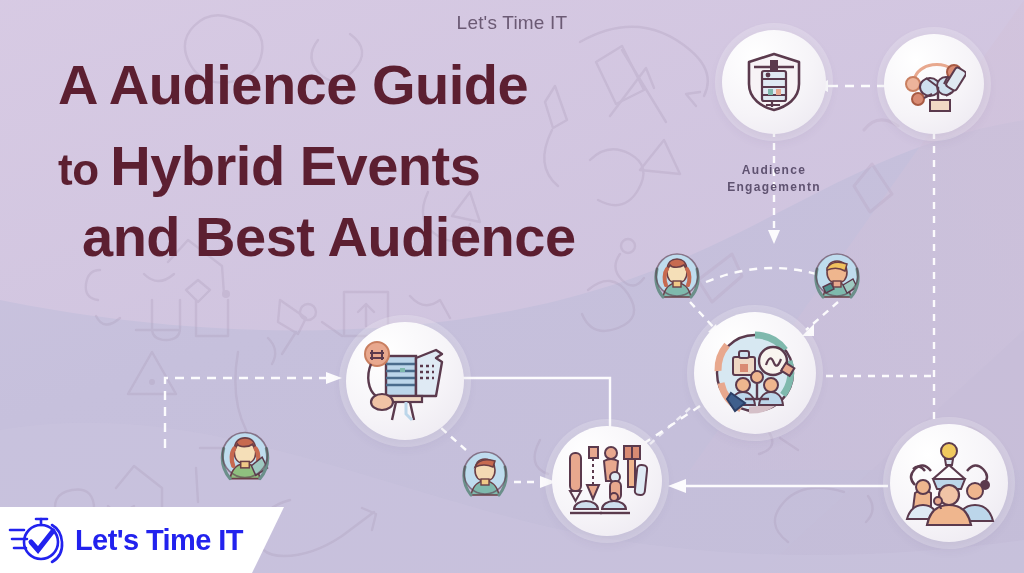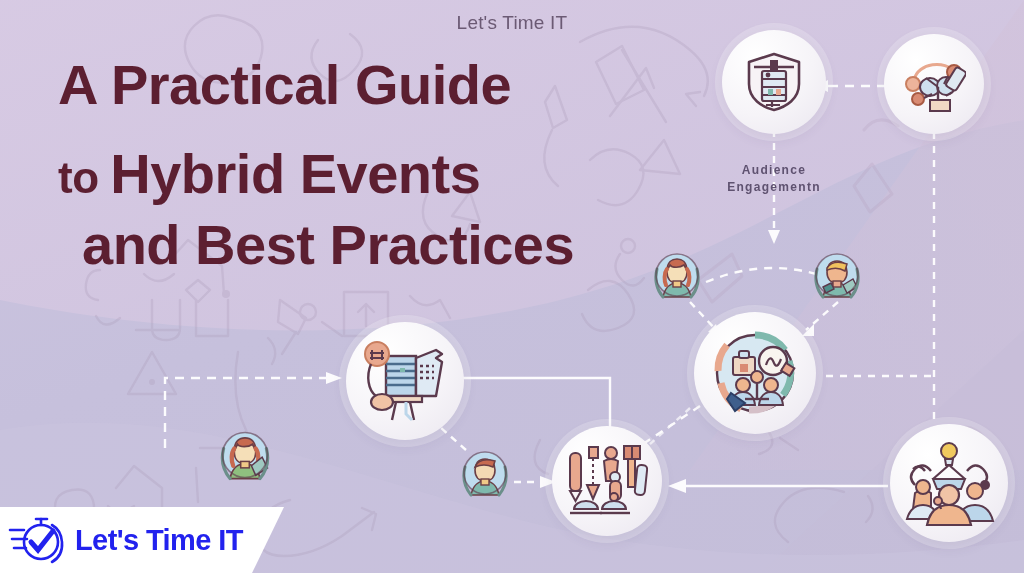--- a/index.html
+++ b/index.html
@@ -21,21 +21,21 @@
     font-size:19px;letter-spacing:.2px;color:#6b5a74;
     font-family:"Liberation Sans", sans-serif;
   }
   .headline{
     position:absolute;left:58px;top:56px;width:620px;
     color:#5c1f31;font-weight:bold;line-height:1.02;
     font-family:"Liberation Sans", sans-serif;
     letter-spacing:-.5px;
   }
   .hl-1{font-size:56px;display:block;}
-  .hl-2{font-size:56px;display:block;margin-top:32px;}
+  .hl-2{font-size:56px;display:block;margin-top:24px;}
   .hl-2 .small{font-size:44px;font-weight:bold;}
   .hl-3{font-size:56px;display:block;margin-top:14px;padding-left:24px;}
 
   
   .node-label{
     position:absolute;text-align:center;color:#5f5270;
     font-size:12px;font-weight:bold;letter-spacing:1.3px;line-height:1.45;
     font-family:"Liberation Sans", sans-serif;
   }
 
@@ -156,23 +156,23 @@
     <g stroke="#b4a0bd" stroke-width="3" fill="none" stroke-linecap="round" stroke-linejoin="round" opacity="0.55">
       <path d="M698,280 l34,-26 l10,22 l-30,26 Z"></path>
       <path d="M854,186 l18,-22 l20,30 l-22,18 Z"></path>
       <path d="M864,130 q14,-18 34,-4"></path>
     </g>
   </svg>
 
   <div class="kicker">Let's Time IT</div>
 
   <div class="headline">
-    <span class="hl-1">A Practical Guide</span>
+    <span class="hl-1">A Audience Guide</span>
     <span class="hl-2"><span class="small">to </span><span>Hybrid Events</span></span>
-    <span class="hl-3">and Best Practices</span>
+    <span class="hl-3">and Best Audience</span>
   </div>
 
   <svg class="conn" width="1024" height="573" viewBox="0 0 1024 573">
     <defs>
       <marker id="ah" markerWidth="9" markerHeight="9" refX="7" refY="4.5" orient="auto">
         <path d="M0,0 L9,4.5 L0,9 z" fill="#ffffff"></path>
       </marker>
     </defs>
     <g stroke="#ffffff" stroke-width="2.4" fill="none" opacity="0.95">
 

